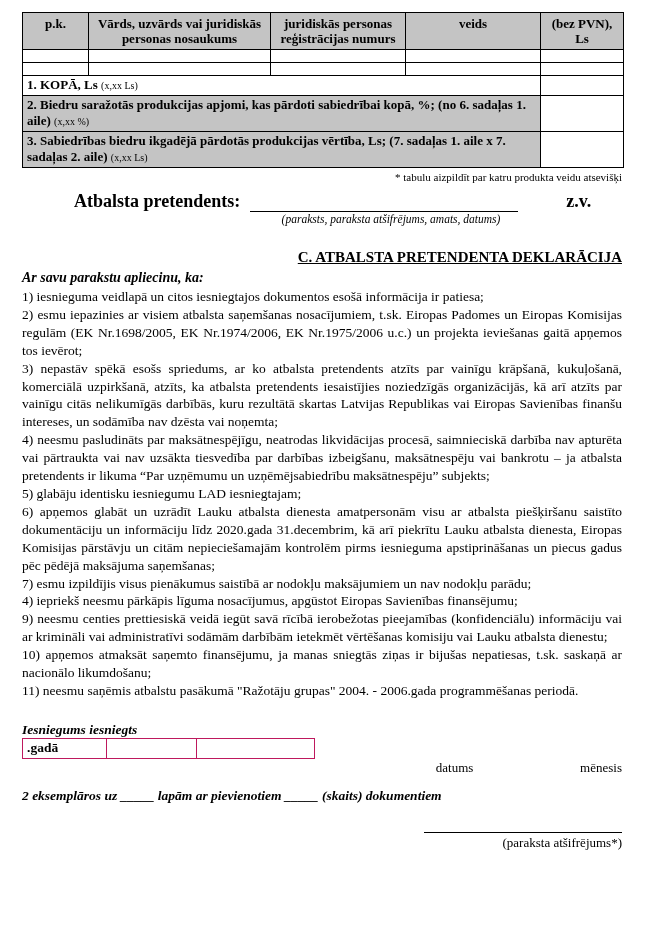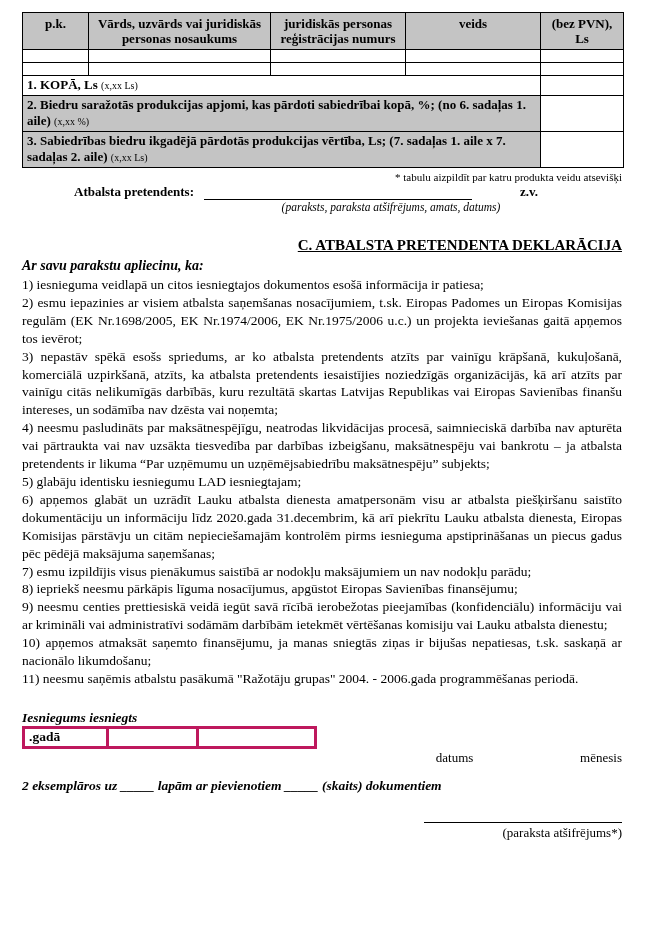--- a/index.html
+++ b/index.html
@@ -22,36 +22,36 @@
   th.pk-header { text-align: left; }
   .empty-row td { height: 13px; background: #fff; }
   .sum-label { font-weight: bold; font-size: 13px; line-height: 16px; }
   .small-note { font-size: 10px; font-weight: normal; }
   td.gray-cell { background: #c4c4c4; }
   td.value-cell { background: #fff; }
 
   .footnote { font-size: 11px; margin-top: 3px; text-align: right; }
 
   
-  .applicant-row { display: flex; align-items: flex-end; margin-top: 1px; font-size: 13px; }
+  .applicant-row { display: flex; align-items: flex-end; margin-top: 8px; font-size: 18px; }
   .applicant-label { font-weight: bold; margin-left: 52px; white-space: nowrap; }
   .sig-line { width: 268px; border-bottom: 1px solid #000; height: 15px; margin-left: 10px; }
   .seal { font-weight: bold; margin-left: 48px; }
   .sig-caption { margin-left: 226px; width: 286px; text-align: center; font-style: italic; font-size: 11.5px; margin-top: 1px; }
 
   
   .c-title { font-size: 15px; font-weight: bold; text-decoration: underline; margin: 24px 0 4px 0; text-align: right; }
   .intro { font-size: 14px; font-weight: bold; font-style: italic; margin: 0 0 2px 0; }
   .para { font-size: 13.5px; line-height: 17.9px; text-align: justify; margin: 0; }
 
   
   .submit-row { display: flex; align-items: flex-start; margin-top: 20px; flex-direction: column; }
   .submit-label { font-weight: bold; font-style: italic; font-size: 13.5px; width: 310px; padding-top: 2px; }
   table.date-table { border-collapse: collapse; table-layout: fixed; }
-  table.date-table td { border: 3px solid #be185d; height: 20px; padding: 0 4px; box-sizing: border-box; vertical-align: middle; }
+  table.date-table td { border: 1px solid #be185d; height: 20px; padding: 0 4px; box-sizing: border-box; vertical-align: middle; }
   .year-cell { width: 84px; font-weight: bold; font-size: 13.5px; }
   .date-cell { width: 90px; }
   .month-cell { width: 118px; }
   .date-labels { display: flex; font-size: 13px; margin-top: 1px; }
   .lbl-datums { width: 90px; margin-left: 394px; text-align: center; }
   .lbl-menesis { width: 150px; text-align: right; }
 
   .copies-line { font-weight: bold; font-style: italic; font-size: 13.5px; margin-top: 12px; }
 
   
@@ -132,21 +132,21 @@
   <div class="c-title">C. ATBALSTA PRETENDENTA DEKLARĀCIJA</div>
   <div class="intro">Ar savu parakstu apliecinu, ka:</div>
 
   <div class="para">1) iesnieguma veidlapā un citos iesniegtajos dokumentos esošā informācija ir patiesa;</div>
   <div class="para">2) esmu iepazinies ar visiem atbalsta saņemšanas nosacījumiem, t.sk. Eiropas Padomes un Eiropas Komisijas regulām (EK Nr.1698/2005, EK Nr.1974/2006, EK Nr.1975/2006 u.c.) un projekta ieviešanas gaitā apņemos tos ievērot;</div>
   <div class="para">3) nepastāv spēkā esošs spriedums, ar ko atbalsta pretendents atzīts par vainīgu krāpšanā, kukuļošanā, komerciālā uzpirkšanā, atzīts, ka atbalsta pretendents iesaistījies noziedzīgās organizācijās, kā arī atzīts par vainīgu citās nelikumīgās darbībās, kuru rezultātā skartas Latvijas Republikas vai Eiropas Savienības finanšu intereses, un sodāmība nav dzēsta vai noņemta;</div>
   <div class="para">4) neesmu pasludināts par maksātnespējīgu, neatrodas likvidācijas procesā, saimnieciskā darbība nav apturēta vai pārtraukta vai nav uzsākta tiesvedība par darbības izbeigšanu, maksātnespēju vai bankrotu – ja atbalsta pretendents ir likuma “Par uzņēmumu un uzņēmējsabiedrību maksātnespēju” subjekts;</div>
   <div class="para">5) glabāju identisku iesniegumu LAD iesniegtajam;</div>
   <div class="para">6) apņemos glabāt un uzrādīt Lauku atbalsta dienesta amatpersonām visu ar atbalsta piešķiršanu saistīto dokumentāciju un informāciju līdz 2020.gada 31.decembrim, kā arī piekrītu Lauku atbalsta dienesta, Eiropas Komisijas pārstāvju un citām nepieciešamajām kontrolēm pirms iesnieguma apstiprināšanas un piecus gadus pēc pēdējā maksājuma saņemšanas;</div>
   <div class="para">7) esmu izpildījis visus pienākumus saistībā ar nodokļu maksājumiem un nav nodokļu parādu;</div>
-  <div class="para">8) iepriekš neesmu pārkāpis līguma nosacījumus, apgūstot Eiropas Savienības finansējumu;</div>
+  <div class="para">4) iepriekš neesmu pārkāpis līguma nosacījumus, apgūstot Eiropas Savienības finansējumu;</div>
   <div class="para">9) neesmu centies prettiesiskā veidā iegūt savā rīcībā ierobežotas pieejamības (konfidenciālu) informāciju vai ar krimināli vai administratīvi sodāmām darbībām ietekmēt vērtēšanas komisiju vai Lauku atbalsta dienestu;</div>
   <div class="para">10) apņemos atmaksāt saņemto finansējumu, ja manas sniegtās ziņas ir bijušas nepatiesas, t.sk. saskaņā ar nacionālo likumdošanu;</div>
   <div class="para">11) neesmu saņēmis atbalstu pasākumā "Ražotāju grupas" 2004. - 2006.gada programmēšanas periodā.</div>
 
   <div class="submit-row">
     <span class="submit-label">Iesniegums iesniegts</span>
     <table class="date-table">
       <tbody>
           <tr>
         <td class="year-cell">.gadā</td>

